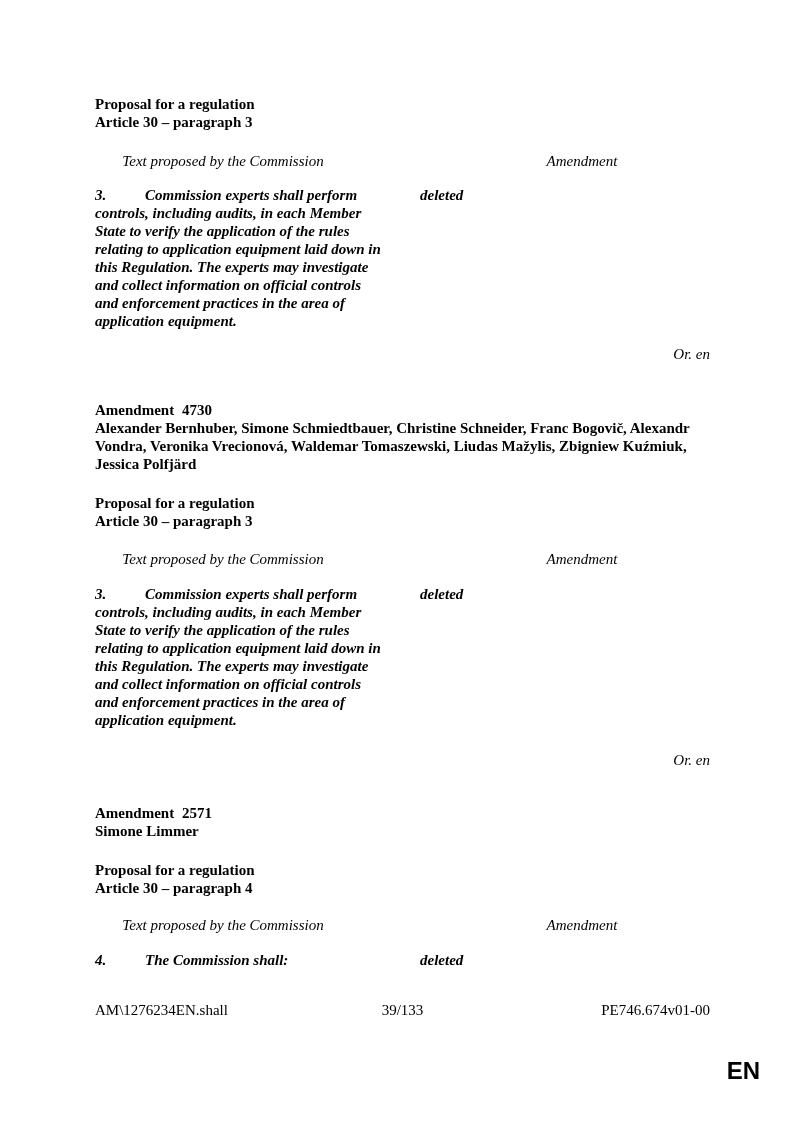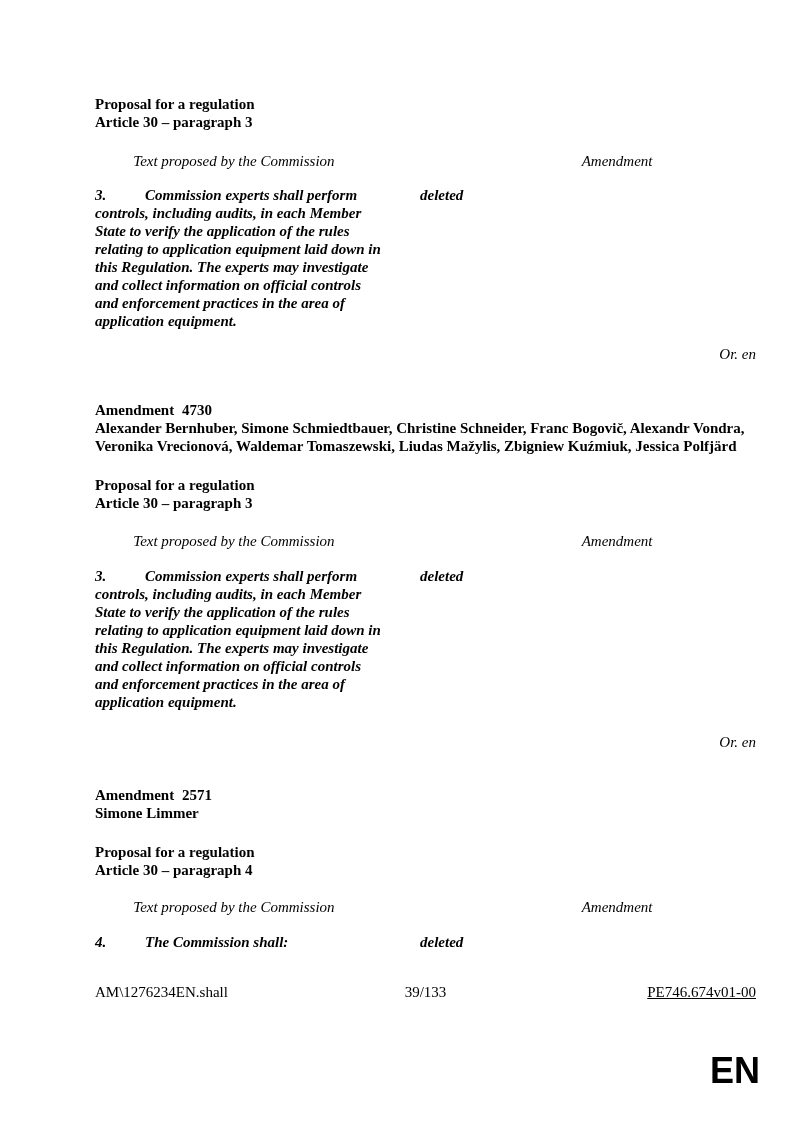--- a/index.html
+++ b/index.html
@@ -10,21 +10,21 @@
   body {
     width: 800px;
     height: 1131px;
     position: relative;
     font-family: "Liberation Serif", serif;
     font-size: 15px;
     line-height: 18px;
     color: #000000;
   }
   .page {
-    padding: 95px 44px 0 95px; 
+    padding: 95px 90px 0 95px; 
   }
   .heading {
     font-weight: bold;
   }
   .cols {
     display: flex;
   }
   .col-left  { width: 290px; }
   .col-gap   { width: 35px; }
   .col-right { width: 290px; }
@@ -53,28 +53,28 @@
     font-weight: bold;
   }
   .amendment-label {
     word-spacing: 4px;
   }
   .footer {
     display: flex;
   }
   .footer .f-left   { flex: 1; text-align: left; }
   .footer .f-center { flex: 1; text-align: center; }
-  .footer .f-right  { flex: 1; text-align: right; text-decoration: underline; }
+  .footer .f-right  { flex: 1; text-align: right; }
   .lang-badge {
     position: absolute;
     top: 1056px;
     right: 40px;
     font-family: "Liberation Sans", sans-serif;
     font-weight: bold;
-    font-size: 36px;
+    font-size: 24px;
     line-height: 30px;
   }
   .mt15 { margin-top: 15px; }
   .mt16 { margin-top: 16px; }
   .mt17 { margin-top: 17px; }
   .mt19 { margin-top: 19px; }
   .mt20 { margin-top: 20px; }
   .mt21 { margin-top: 21px; }
   .mt22 { margin-top: 22px; }
   .mt25 { margin-top: 35px; }

